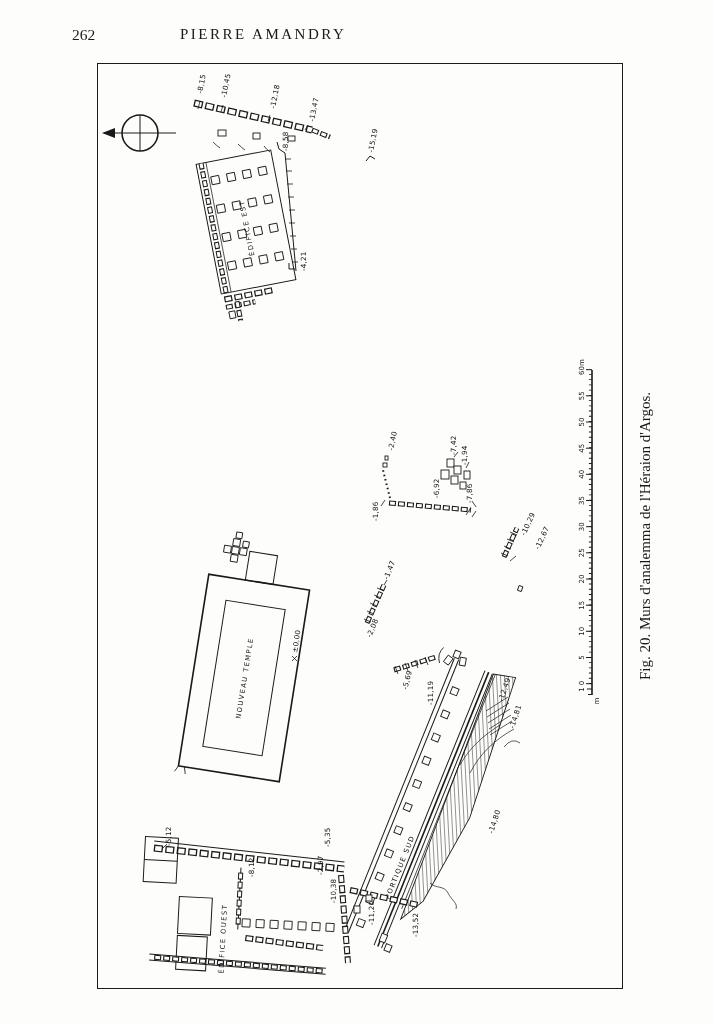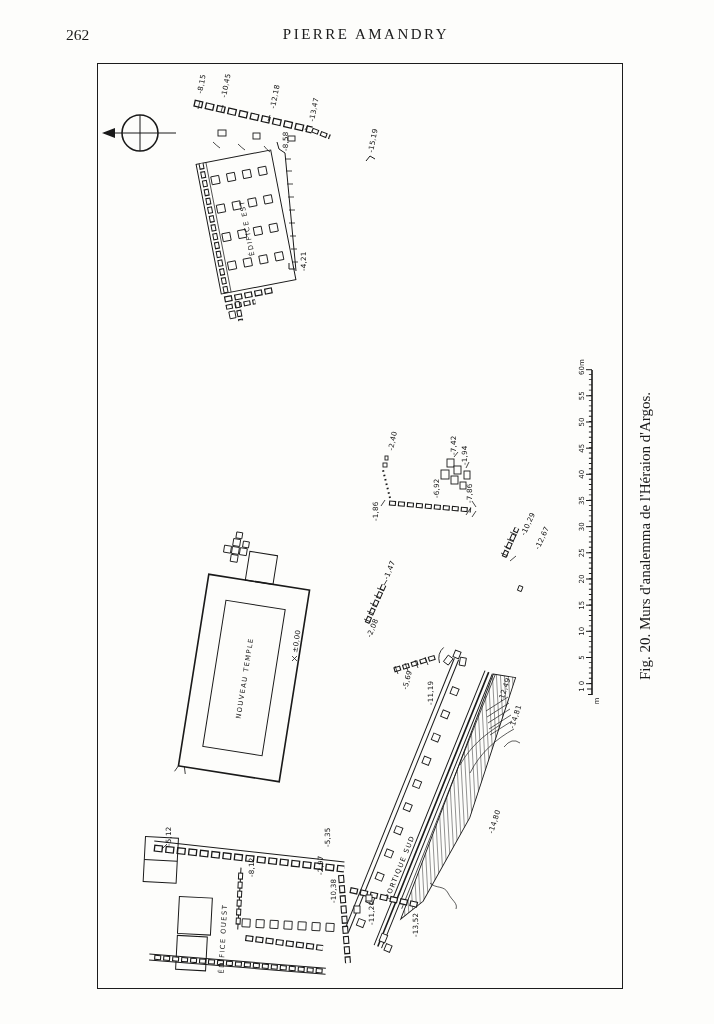--- a/index.html
+++ b/index.html
@@ -1,19 +1,19 @@
 <!DOCTYPE html>
 <html><head>
 <meta charset="utf-8">
 <style>
   html,body{margin:0;padding:0;background:#ffffff;}
   .page{position:relative;width:714px;height:1024px;background:#fdfdfb;overflow:hidden;
         font-family:"Liberation Serif",serif;color:#1a1a1a;}
-  .pageno{position:absolute;left:66px;top:26px;font-size:15.5px;}
-  .runhead{position:absolute;left:180px;top:26px;width:372px;text-align:center;
+  .pageno{position:absolute;left:72px;top:26px;font-size:15.5px;}
+  .runhead{position:absolute;left:180px;top:26px;width:372px;text-align:left;
            font-size:15px;letter-spacing:2.5px;}
   .figbox{position:absolute;left:97px;top:63px;width:524px;height:924px;
           border:1.5px solid #1c1c1c;}
   .plan-wrap{position:absolute;left:0;top:0;width:524px;height:924px;overflow:hidden;}
   .plan-svg{position:absolute;left:0;top:0;width:923px;height:523px;
             transform:rotate(-90deg) translateX(-923px);transform-origin:0 0;}
   .caption{position:absolute;left:448px;top:525px;width:400px;height:22px;
            transform:rotate(-90deg);text-align:center;font-size:15px;
            font-family:"Liberation Serif",serif;white-space:nowrap;}
   

